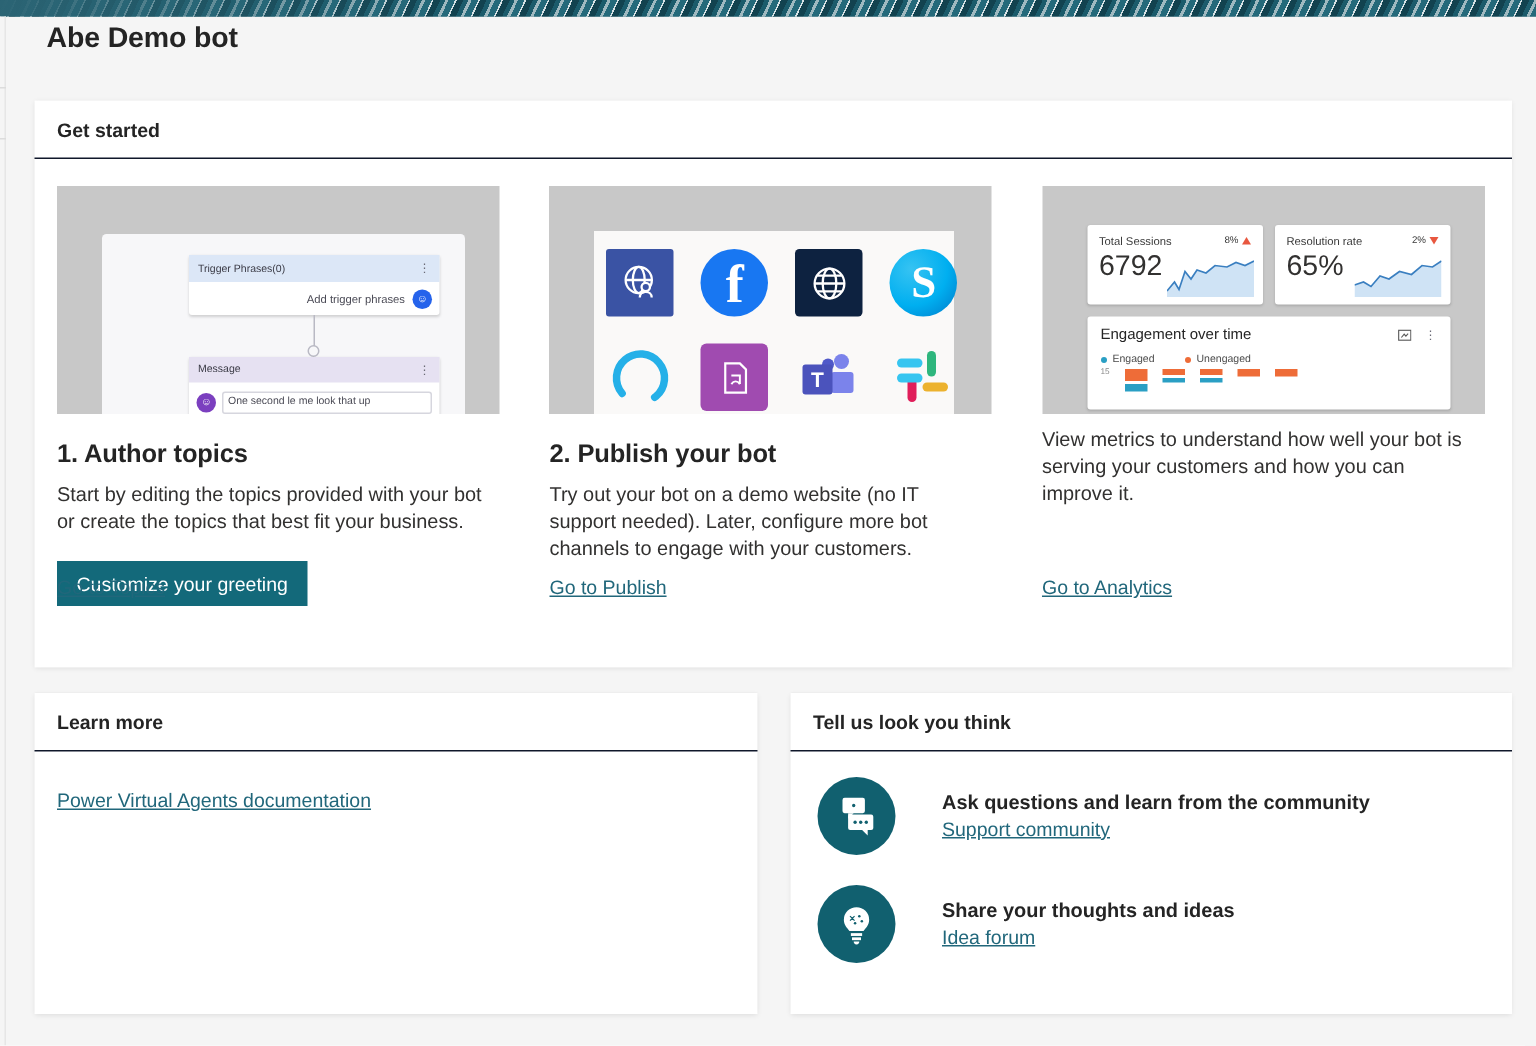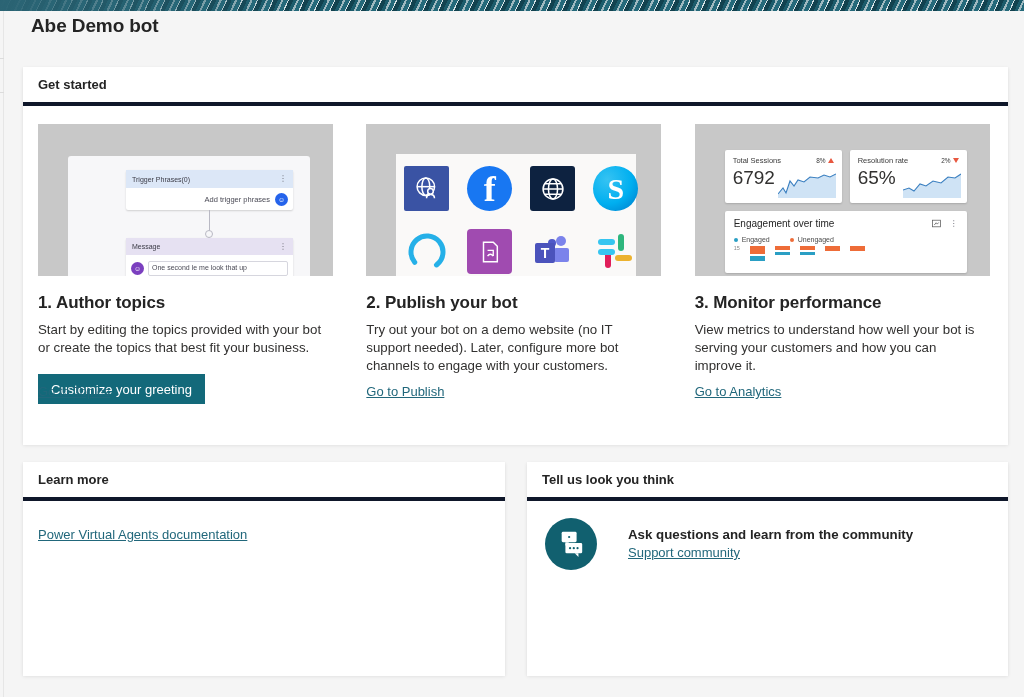--- a/index.html
+++ b/index.html
@@ -49,21 +49,21 @@
     font-size: 19px; font-weight: bold; letter-spacing: -0.1px; color: #242424;
   }
 
   
   .card {
     position: absolute; background: #ffffff;
     box-shadow: 0 1.2px 3.6px rgba(0,0,0,0.10), 0 0.3px 0.9px rgba(0,0,0,0.08);
   }
   .card-header {
     height: 39px; display: flex; align-items: center;
-    padding-left: 15px; border-bottom: 4px solid #0f172a;
+    padding-left: 15px; border-bottom: 1px solid #0f172a;
     font-size: 13px; font-weight: bold; color: #242424;
   }
 
   #card-get-started { left: 23px; top: 67px; width: 985px; height: 378px; }
   #card-learn-more  { left: 23px; top: 462px; width: 482px; height: 214px; }
   #card-feedback    { left: 527px; top: 462px; width: 481px; height: 214px; }
 
   
   .steps { position: absolute; left: 0; top: 39px; width: 985px; display: flex; }
   .step { width: 332px; padding: 18px 0 0 15px; position: relative; }
@@ -398,21 +398,20 @@
                     <span class="seg-orange" style="height:5px"></span>
                   </span>
                   <span class="t3-bar">
                     <span class="seg-orange" style="height:5px"></span>
                   </span>
                 </div>
               </div>
             </div>
           </div>
         </div>
-        <div class="step-title">3. Monitor performance</div>
         <div class="step-desc">View metrics to understand how well your bot is serving your customers and how you can improve it.</div>
         <a class="step-link">Go to Analytics</a>
       </div>
 
     </div>
   </div>
 
   <div class="card" id="card-learn-more">
     <div class="card-header">Learn more</div>
     <div class="lm-body">
@@ -436,17 +435,35 @@
             <circle cx="19" cy="19.5" r="1.2" fill="#11606f"></circle>
             <circle cx="23" cy="19.5" r="1.2" fill="#11606f"></circle>
           </svg>
         </span>
         <span>
           <div class="fb-title">Ask questions and learn from the community</div>
           <a class="fb-link">Support community</a>
         </span>
       </div>
 
+      <div class="fb-row">
+        <span class="fb-circle">
+          <svg width="30" height="30" viewBox="0 0 32 32">
+            <path d="M16 4 a9 9 0 0 1 9 9 c0 4 -2.6 6 -4 8 l-10 0 c-1.4 -2 -4 -4 -4 -8 a9 9 0 0 1 9 -9 z" fill="#fff"></path>
+            <rect x="12" y="22.5" width="8" height="2" fill="#fff"></rect>
+            <rect x="12.8" y="25.5" width="6.4" height="2" fill="#fff"></rect>
+            <path d="M14 28.5 h4 a2 2 0 0 1 -4 0 z" fill="#fff"></path>
+            <path d="M13 12 l1.6 -1.6 M13 12 l-1.6 -1.6 M13 12 l1.6 1.6 M13 12 l-1.6 1.6" stroke="#11606f" stroke-width="0.9"></path>
+            <circle cx="18" cy="10.5" r="0.9" fill="#11606f"></circle>
+            <circle cx="19.8" cy="14" r="0.9" fill="#11606f"></circle>
+            <circle cx="15" cy="15.5" r="0.9" fill="#11606f"></circle>
+          </svg>
+        </span>
+        <span>
+          <div class="fb-title">Share your thoughts and ideas</div>
+          <a class="fb-link">Idea forum</a>
+        </span>
+      </div>
 
     </div>
   </div>
 
 </div>
 
 </body></html>

